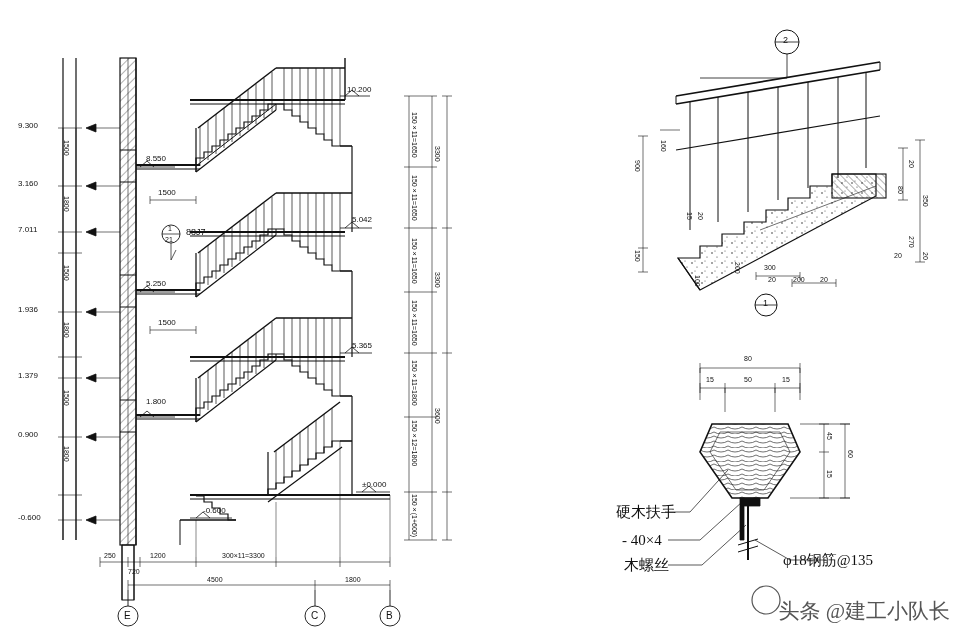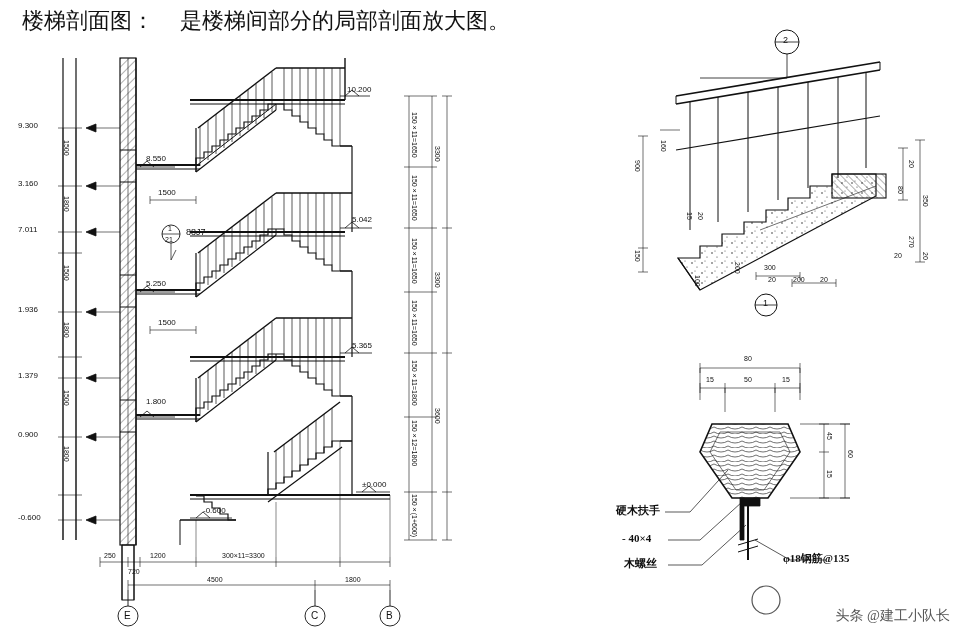--- a/index.html
+++ b/index.html
@@ -16,39 +16,36 @@
     font-size:22px;color:#111;white-space:nowrap;
   }
   .title .lbl{font-weight:normal;}
   .title .txt{margin-left:26px;}
 
   
   .t{position:absolute;font-size:8px;color:#111;white-space:nowrap;line-height:1;}
   .t.s7{font-size:7px;}
   .t.s9{font-size:9px;}
   .t.s10{font-size:10px;}
-  .t.cn{font-family:"Liberation Serif", serif;font-size:11px;font-weight:bold;}
+  .t.cn{font-family:"Liberation Serif", serif;font-size:15px;font-weight:normal;}
   .t.vert{writing-mode:vertical-rl;text-orientation:mixed;}
 
   .wm{
     position:absolute;right:12px;bottom:10px;
     font-family:"Liberation Serif", serif;
-    font-size:14px;color:#555;white-space:nowrap;
+    font-size:21px;color:#555;white-space:nowrap;
   }
 
   svg{position:absolute;left:0;top:0;}
 </style>
 </head>
 <body>
 
 <div id="root">
 
-  <div class="title">
-    <span class="lbl">楼梯剖面图：</span><span class="txt">是楼梯间部分的局部剖面放大图。</span>
-  </div>
 
   <svg width="962" height="635" viewBox="0 0 962 635">
     <defs>
       <pattern id="hatch" width="6" height="6" patternUnits="userSpaceOnUse" patternTransform="rotate(45)">
         <line x1="0" y1="0" x2="0" y2="6" stroke="#222" stroke-width="0.7"></line>
       </pattern>
       <pattern id="hatchR" width="5" height="5" patternUnits="userSpaceOnUse" patternTransform="rotate(-45)">
         <line x1="0" y1="0" x2="0" y2="5" stroke="#222" stroke-width="0.7"></line>
       </pattern>
       <pattern id="conc" width="10" height="10" patternUnits="userSpaceOnUse">

